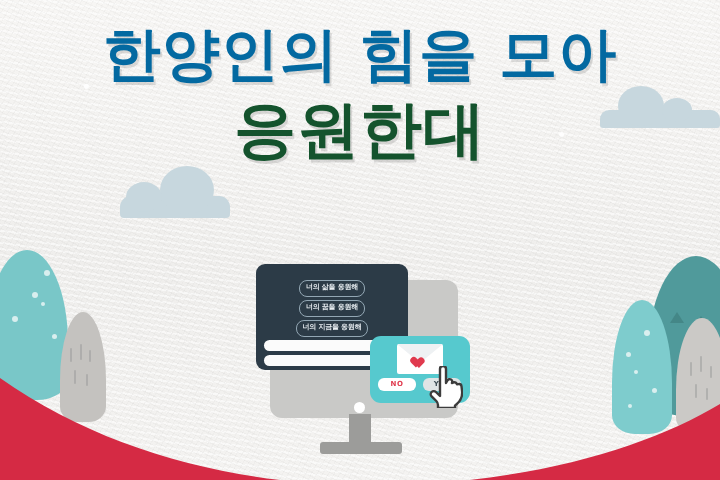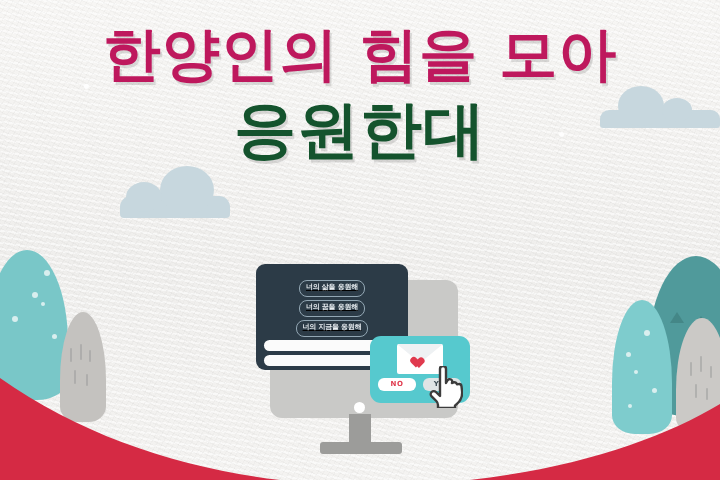--- a/index.html
+++ b/index.html
@@ -107,21 +107,20 @@
     width: 11px; height: 11px; border-radius: 50%; background: #ffffff;
   }
 
   #screen {
     position: absolute; left: 8px; top: 2px;
     width: 152px; height: 106px;
     background: #2c3b47;
     border-radius: 9px;
     padding: 16px 8px 8px 8px;
     box-sizing: border-box;
-    text-decoration: underline;
   }
   .chat-bubble {
     height: 15px;
     margin: 0 auto 3px auto;
     border: 1px solid #93a7b4;
     border-radius: 8px;
     background: #2c3b47;
     color: #e9eef2;
     font-size: 7px;
     line-height: 13px;
@@ -190,21 +189,21 @@
   #cursor { position: absolute; left: 181px; top: 104px; width: 34px; height: 42px; }
 
   
   #red-wave { position: absolute; left: 0; bottom: 0; width: 720px; height: 180px; }
 
   
   #headline { position: absolute; left: 0; top: 24px; width: 720px; text-align: center; }
   #title-line1 {
     font-size: 58px;
     font-weight: bold;
-    color: #be185d;
+    color: #0369a1;
     letter-spacing: 1px;
     line-height: 1.05;
     text-shadow: 2px 3px 0 rgba(0,0,0,.12);
   }
   #title-line2 {
     font-size: 62px;
     font-weight: bold;
     color: #14532d;
     letter-spacing: 1px;
     line-height: 1.05;

